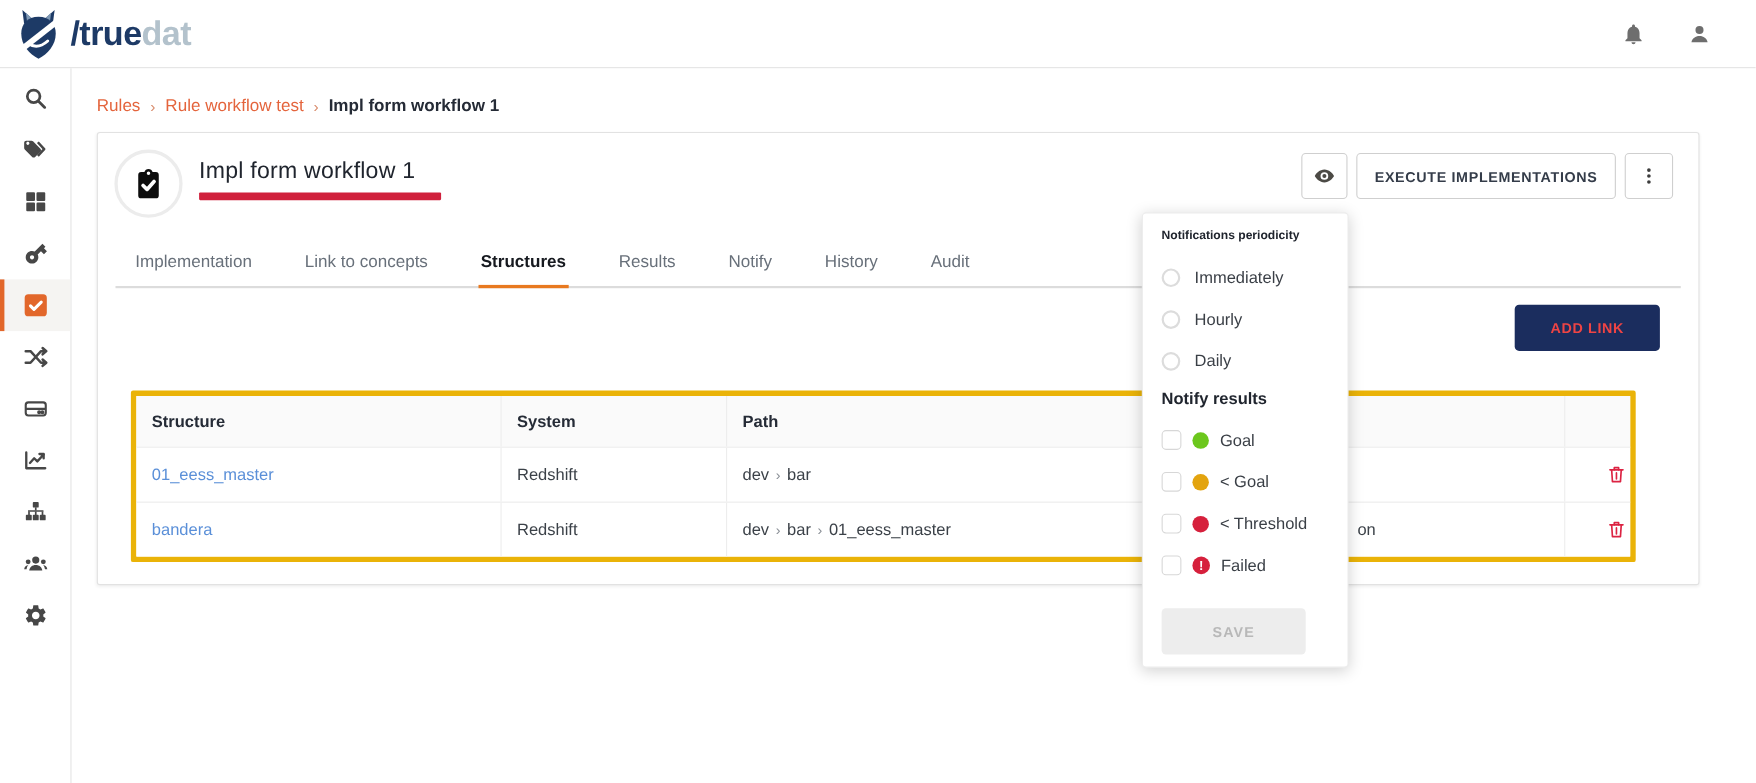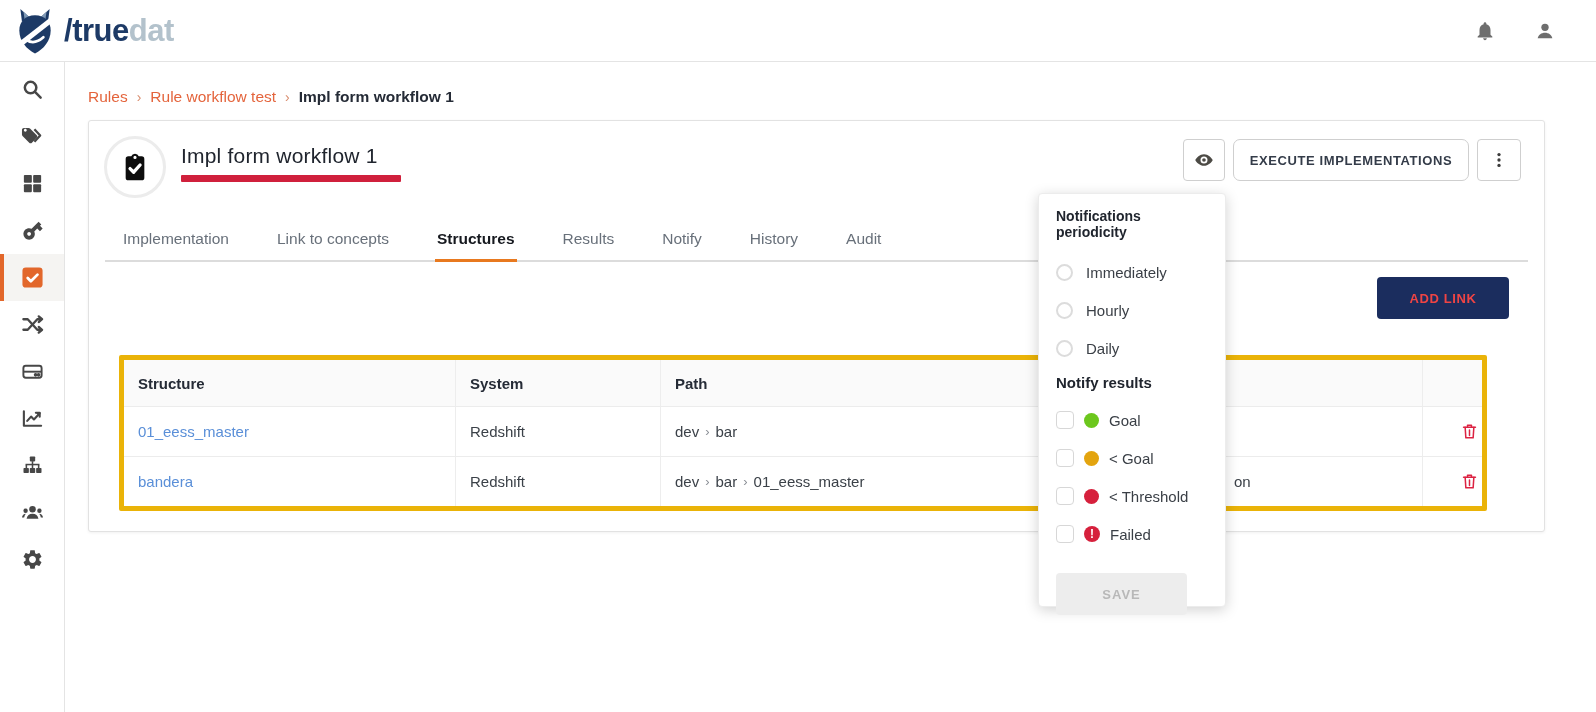--- a/index.html
+++ b/index.html
@@ -39,21 +39,21 @@
   .head-circle { width:62px; height:62px; border-radius:50%; border:3px solid #ececec; background:#fff;
     display:flex; align-items:center; justify-content:center; }
   .head-circle svg { width:32px; height:32px; }
   .head-title { margin-top:8px; font-size:21px; font-weight:500; color:#20252e; letter-spacing:0.2px; }
   .title-underline { margin-top:7px; width:220px; height:7px; background:#d0203c; border-radius:1px; }
 
   .card-actions { position:absolute; right:23px; top:18px; display:flex; align-items:center; gap:8px; }
   .icon-btn { height:42px; border:1px solid #cfcfcf; border-radius:4px; background:#fff;
     display:flex; align-items:center; justify-content:center; cursor:pointer; }
   .btn-eye { width:42px; color:#4c4a45; }
-  .btn-exec { width:236px; font-size:13px; font-weight:700; letter-spacing:0.6px; color:#343c49;border-radius:7px; }
+  .btn-exec { width:236px; font-size:13px; font-weight:700; letter-spacing:0.6px; color:#343c49; }
   .btn-kebab { width:44px; color:#3c3c3c; }
   .icon-btn svg { width:20px; height:20px; }
 
   .tabs { position:absolute; left:16px; right:16px; top:103px; display:flex; gap:44px;
     border-bottom:2px solid #dcdcdc; padding-left:16px; }
   .tab { position:relative; font-size:15.5px; color:#68707a; padding:6px 2px 12px; cursor:pointer; }
   .tab.active { color:#16191f; font-weight:700; }
   .tab.active::after { content:''; position:absolute; left:0; right:0; bottom:-2px; height:3px; background:#e8791f; }
 
   .add-link-btn { position:absolute; right:35px; top:156px; width:132px; height:42px; background:#1b2d5e;
@@ -71,21 +71,21 @@
   .cell-link { color:#5a8fd8; cursor:pointer; }
   .path-sep { color:#8a8f96; margin:0 6px; font-size:13px; }
   .cell-extra { padding-left:78px; color:#3b4148; }
   .trash-btn { width:26px; height:26px; color:#dc2342; cursor:pointer; display:flex; align-items:center; justify-content:center; }
   .trash-btn svg { width:19px; height:19px; }
 
   
   .popup { position:absolute; left:1038px; top:193px; width:188px; height:414px; background:#fff;
     border:1px solid #ececec; border-radius:4px; box-shadow:0 3px 14px rgba(0,0,0,0.18);
     padding:14px 17px; z-index:40; }
-  .popup-title { font-size:14px; font-weight:700; color:#20252e; margin-bottom:20px; }
+  .popup-title { font-size:11px; font-weight:700; color:#20252e; margin-bottom:20px; }
   .radio-row { display:flex; align-items:center; gap:13px; height:24px; margin-bottom:14px; cursor:pointer; }
   .radio { width:17px; height:17px; border-radius:50%; border:2px solid #dcdcdc; background:#fff; flex:none; }
   .radio-label { font-size:15px; color:#3a3f46; }
   .results-title { font-size:15px; font-weight:700; color:#20252e; margin:8px 0 16px; }
   .check-row { display:flex; align-items:center; gap:10px; height:26px; margin-bottom:12px; cursor:pointer; }
   .checkbox { width:18px; height:18px; border-radius:4px; border:1px solid #d7d7d7; background:#fff; flex:none; }
   .dot { width:15px; height:15px; border-radius:50%; flex:none; }
   .excl { width:16px; height:16px; border-radius:50%; flex:none; color:#fff; font-size:12px; font-weight:700;
     display:flex; align-items:center; justify-content:center; line-height:1; }
   .check-label { font-size:15px; color:#3a3f46; }

